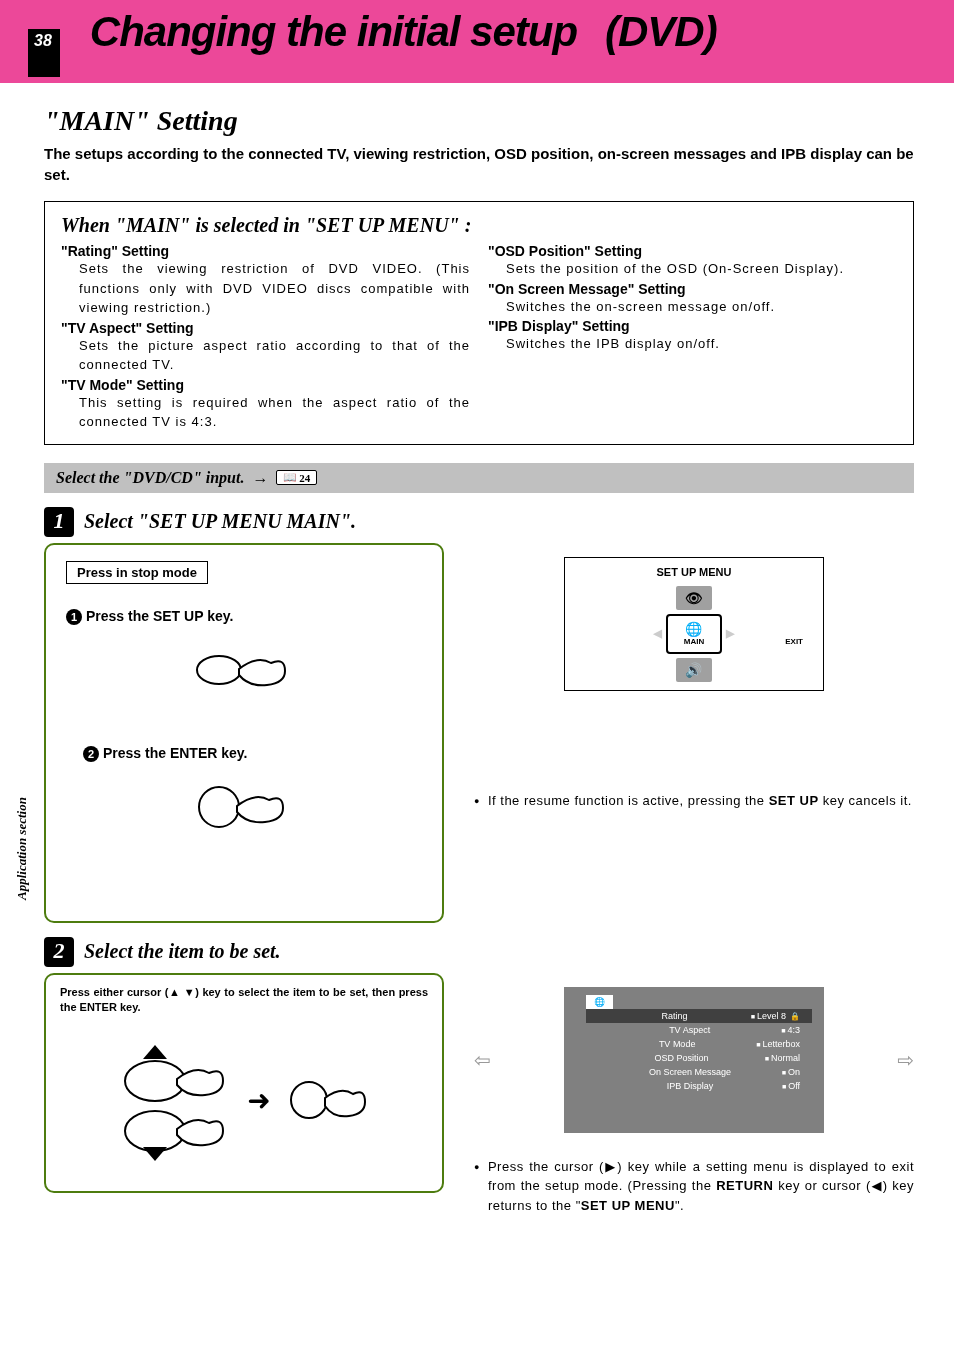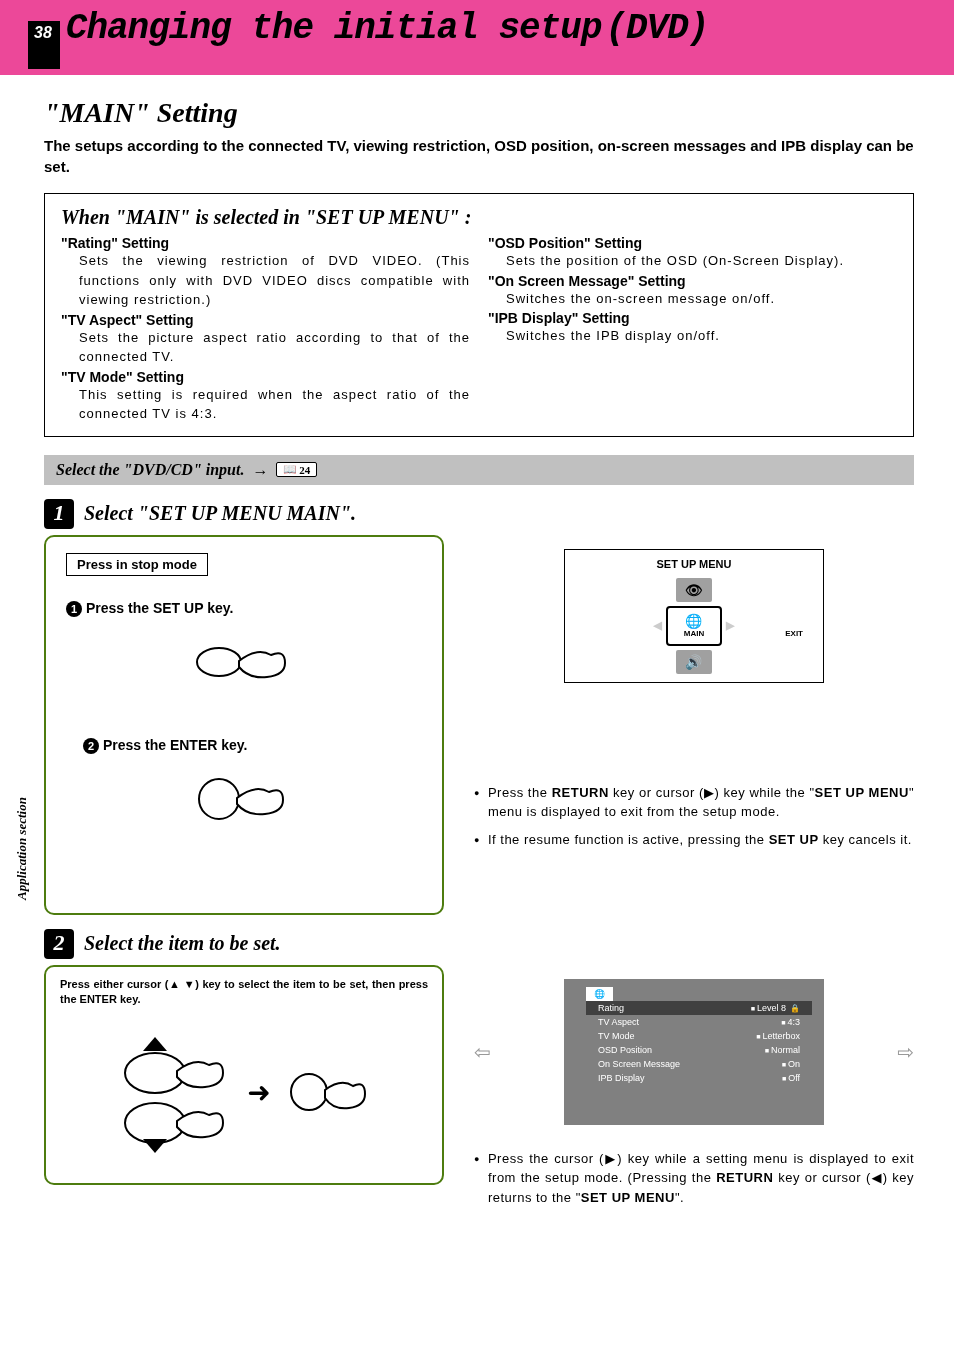--- a/index.html
+++ b/index.html
@@ -29,25 +29,26 @@
     padding: 4px 8px 22px 6px;
     font-size: 16px;
     margin-right: 6px;
     display: inline-block;
     min-width: 26px;
     text-align: center;
     height: 48px;
     line-height: 16px;
   }
   .main-title {
-    font-size: 36px;
+    font-size: 42px;
     font-weight: bold;
     font-style: italic;
     letter-spacing: -1px;
-    font-family: Liberation Mono, monospace;
+    font-family: Liberation Sans, sans-serif;
+    margin-left: 24px;
   }
   .content {
     padding: 22px 40px 20px 44px;
   }
   .section-title {
     font-size: 28px;
     font-weight: bold;
     font-style: italic;
     font-family: Georgia, 'Times New Roman', serif;
     margin-bottom: 6px;
@@ -178,21 +179,21 @@
   .settings-screen {
     background: #808080;
     width: 260px;
     padding: 8px 0 40px 0;
     margin: 0 auto;
     font-size: 9px;
     color: #fff;
   }
   .settings-row { display:flex; padding: 2px 12px;}
   .settings-row.hl { background: #404040; }
-  .settings-row .k { flex: 1; }
+  .settings-row .k { flex: 1; text-align: center; }
   .settings-row .v::before { content:"■ "; font-size:7px; }
   .settings-header { background:#fff; color:#000; padding:2px 8px; margin: 0 12px 0 22px; display:inline-flex; align-items:center;}
   .settings-rows { margin: 0 12px 0 22px; }
   .side-arrows-row { display:flex; align-items:center; justify-content:center; gap:6px;}
   .side-arrow { font-size:20px; color:#999; }
   .sidebar-text {
     position: absolute;
     left: 14px;
     top: 900px;
     transform: rotate(-90deg);
@@ -285,23 +286,20 @@
               <div>MAIN</div>
             </div>
             <div style="color:#ccc;">▶</div>
             <div style="font-size:8px; font-weight:bold; position:absolute; right:20px;margin-top:16px;">EXIT</div>
           </div>
           <div class="menu-arrow-block">🔊</div>
         </div>
       </div>
 
       <ul class="bullet-list" style="margin-top:100px;">
-        <li>
-            <span>Press the <b>RETURN</b> key or cursor (▶) key while the "<b>SET UP MENU</b>" menu is displayed to exit from the setup mode.</span>
-          </li>
         <li>
             <span>If the resume function is active, pressing the <b>SET UP</b> key cancels it.</span>
           </li>
       </ul>
     </div>
   </div>
 
   <div class="step-row">
     <div class="step-num">2</div>
     <div class="step-label">Select the item to be set.</div>

